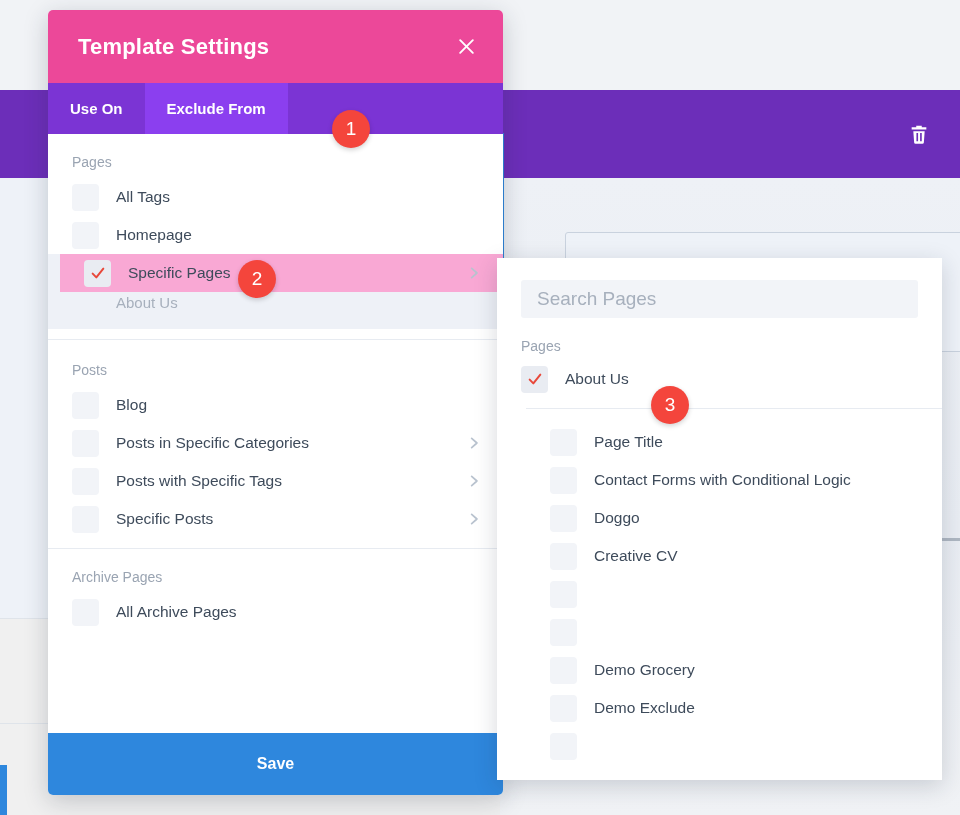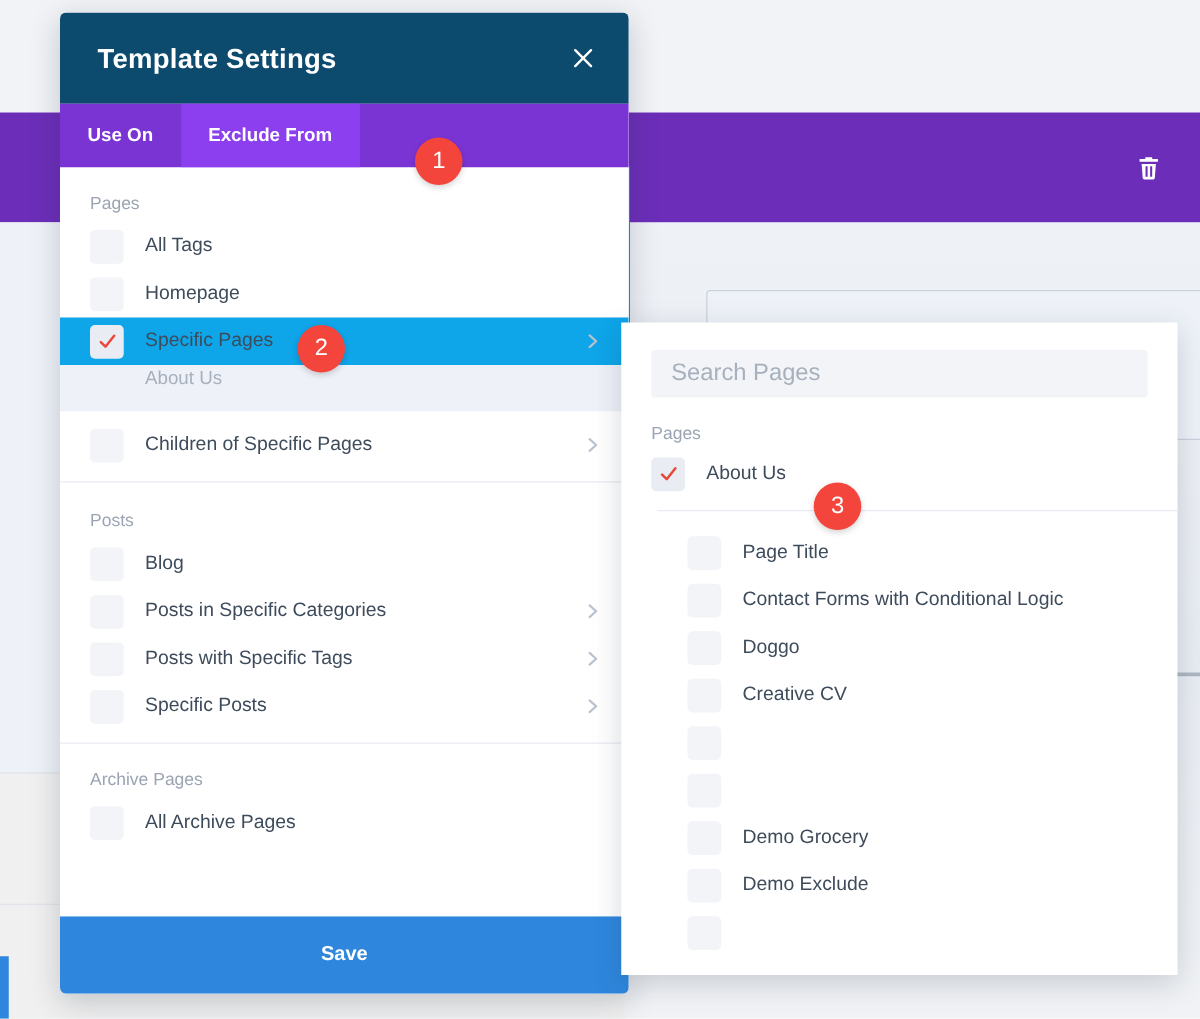--- a/index.html
+++ b/index.html
@@ -71,21 +71,21 @@
     position: absolute; left: 48px; top: 10px;
     width: 455px; height: 785px;
     background: #ffffff;
     border-radius: 5px;
     box-shadow: 0 6px 24px rgba(30,40,60,.22);
     overflow: hidden;
     display: flex; flex-direction: column;
   }
 
   .modal-header {
-    height: 73px; background: #0c4a6e;
+    height: 73px; background: #ec4899;
     display: flex; align-items: center; justify-content: space-between;
     padding: 0 24px 0 30px; flex: 0 0 auto;
   }
   .modal-title {
     color: #ffffff; font-size: 22px; font-weight: bold; letter-spacing: .2px;
   }
   .modal-close {
     color: #ffffff; font-size: 24px; line-height: 1; cursor: pointer;
     width: 26px; height: 26px; display: flex; align-items: center; justify-content: center;
   }
@@ -109,21 +109,21 @@
   .group { padding: 20px 0 10px 0; }
   .group + .group { border-top: 1px solid #e7ebf1; }
   .group-title {
     color: #9aa4b2; font-size: 14px; padding: 0 0 8px 24px; font-weight: normal;
   }
 
   .opt-row {
     display: flex; align-items: center; min-height: 38px;
     padding: 0 22px 0 24px; position: relative; cursor: pointer;
   }
-  .opt-row.selected { background: #0ea5e9; }
+  .opt-row.selected { background: #f9a8d4; margin-left: 12px; }
   .opt-row.selected.has-sub { padding-bottom: 0; }
 
   .opt-block.selected { background: #eef1f7; padding-bottom: 12px; }
 
   .cb {
     width: 27px; height: 27px; border-radius: 4px; background: #f2f4f8;
     flex: 0 0 auto; margin-right: 17px;
     display: flex; align-items: center; justify-content: center;
   }
   .cb.checked { background: #e9ecf2; }
@@ -253,29 +253,20 @@
             <span class="opt-label">Specific Pages</span>
             <span class="chev">
               <svg viewBox="0 0 24 24" fill="none" stroke="currentColor" stroke-width="3" stroke-linecap="round" stroke-linejoin="round" aria-hidden="true">
                 <polyline points="8,4 17,12 8,20"></polyline>
               </svg>
             </span>
           </div>
           <div class="opt-sub">About Us</div>
         </div>
 
-        <div class="opt-row" style="margin-top:8px;">
-          <span class="cb"></span>
-          <span class="opt-label">Children of Specific Pages</span>
-          <span class="chev">
-            <svg viewBox="0 0 24 24" fill="none" stroke="currentColor" stroke-width="3" stroke-linecap="round" stroke-linejoin="round" aria-hidden="true">
-              <polyline points="8,4 17,12 8,20"></polyline>
-            </svg>
-          </span>
-        </div>
       </div>
 
       <div class="group" style="padding-top:22px;">
         <div class="group-title">Posts</div>
 
         <div class="opt-row">
           <span class="cb"></span>
           <span class="opt-label">Blog</span>
         </div>
         <div class="opt-row">

